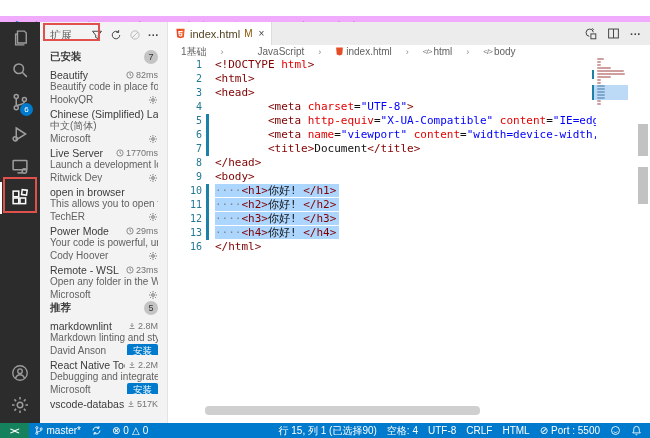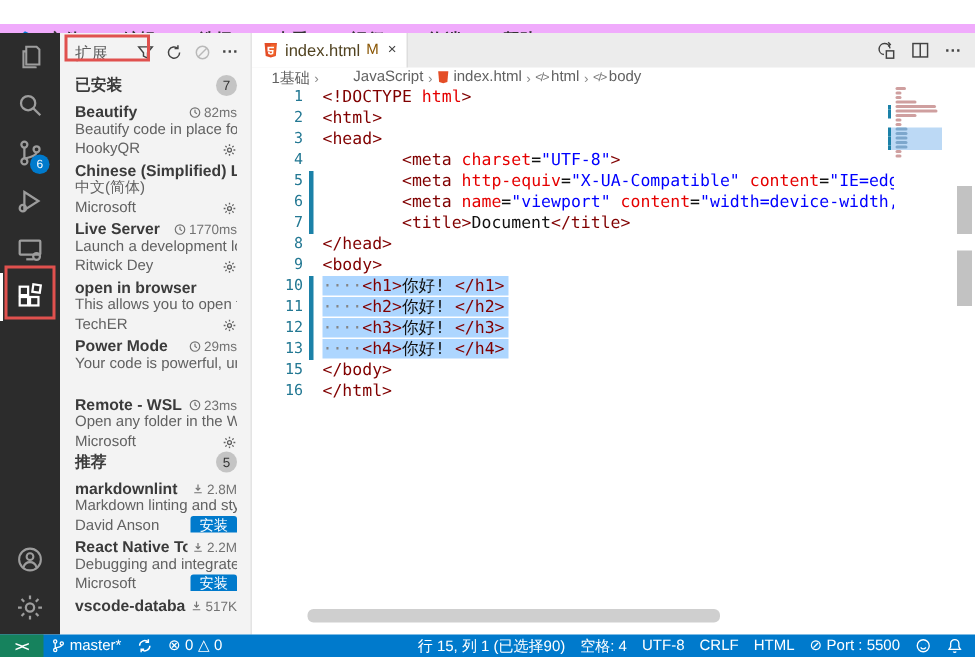--- a/index.html
+++ b/index.html
@@ -28,36 +28,36 @@
   .sb-title { font-size:11px; color:#5f5f5f; }
   .sb-actions { margin-left:auto; display:flex; align-items:center; gap:7px; color:#424242; }
   .sb-actions .faded { color:#b9b9b9; }
   .sb-search { margin:1px 8px 5px 8px; }
   .sb-search input { width:100%; height:19px; border:1px solid #007acc; background:#fff; font-size:10px; padding:0 4px; color:#333; outline:none; font-family:inherit; }
   .section-h { display:flex; align-items:center; padding:2px 9px 2px 10px; height:17px; }
   .section-label { font-size:10.5px; font-weight:bold; color:#3b3b3b; }
   .count-badge { margin-left:auto; background:#c4c4c4; border-radius:8px; min-width:14px; height:14px; font-size:9px; color:#333; display:flex; align-items:center; justify-content:center; padding:0 3px; }
   .ext { height:39px; padding:4px 9px 0 10px; font-size:10.5px; color:#616161; overflow:hidden; }
   .ext-r1 { display:flex; align-items:center; height:12px; }
-  .ext-name { font-weight:bold; color:#3b3b3b; white-space:nowrap; overflow:hidden; flex:1; font-size:10.5px; }
+  .ext-name { font-weight:normal; color:#3b3b3b; white-space:nowrap; overflow:hidden; flex:1; font-size:10.5px; }
   .ext-meta { flex-shrink:0; display:flex; align-items:center; gap:2px; font-size:9px; color:#737373; margin-left:3px; }
   .ext-desc { height:12px; line-height:12px; white-space:nowrap; overflow:hidden; font-size:10px; }
   .ext-r3 { display:flex; align-items:center; height:13px; }
   .ext-pub { flex:1; white-space:nowrap; overflow:hidden; font-size:10px; }
   .install-btn { background:#007acc; color:#fff; font-size:9.5px; height:13px; line-height:13px; padding:0 6px; border-radius:2px; cursor:pointer; }
 
   
   .editor { position:absolute; left:168px; top:22px; width:482px; height:401px; background:#fff; }
   .tabbar { height:23px; background:#ececec; display:flex; }
   .tab { display:flex; align-items:center; height:23px; background:#fff; padding:0 7px; gap:4px; border-right:1px solid #ddd; font-size:11px; }
   .tab-name { color:#514321; }
   .tab-m { color:#895503; font-size:10px; }
   .tab-x { color:#424242; font-size:10px; margin-left:2px; }
   .editor-actions { margin-left:auto; display:flex; align-items:center; gap:10px; padding-right:9px; color:#424242; }
-  .breadcrumb { height:13px; display:flex; align-items:center; gap:3px; padding-left:13px; font-size:10px; color:#616161; white-space:nowrap; }
+  .breadcrumb { height:13px; display:flex; align-items:center; gap:14px; padding-left:13px; font-size:10px; color:#616161; white-space:nowrap; }
   .bc-sep { color:#8a8a8a; font-size:9px; }
   .bc-sym { color:#777; font-size:8px; letter-spacing:-1px; }
 
   .code { position:absolute; left:0; top:36px; right:54px; bottom:0; font-family:"DejaVu Sans Mono","Liberation Mono",monospace; font-size:11px; overflow:hidden; }
   .code-line { display:flex; height:14px; line-height:14px; }
   .ln { width:34px; text-align:right; color:#237893; font-size:10px; flex-shrink:0; }
   .gut { width:13px; flex-shrink:0; position:relative; }
   .gut.mod::after { content:''; position:absolute; left:4px; top:0; bottom:0; width:3px; background:#1b81a8; }
   .lc { white-space:pre; }
   .sel-bg { background:#add6ff; padding-right:3px; }
@@ -286,20 +286,29 @@
             <span>
               <svg width="8" height="8" viewBox="0 0 16 16" fill="none" stroke="#737373" stroke-width="1.6">
                 <circle cx="8" cy="8" r="6.3"></circle>
                 <path d="M8 4.2V8l2.6 1.6"></path>
               </svg>
             </span>
             <span>29ms</span>
           </span>
         </div>
         <div class="ext-desc">Your code is powerful, unlea...</div>
+        <div class="ext-r3">
+          <span class="ext-pub">Cody Hoover</span>
+          <span>
+            <svg width="10" height="10" viewBox="0 0 16 16" fill="none" stroke="#616161" stroke-width="1.4">
+              <circle cx="8" cy="8" r="2.1"></circle>
+              <path d="M8 1.8v2M8 12.2v2M1.8 8h2M12.2 8h2M3.6 3.6l1.4 1.4M11 11l1.4 1.4M12.4 3.6 11 5M5 11l-1.4 1.4"></path>
+            </svg>
+          </span>
+        </div>
       </div>
       <div class="ext">
         <div class="ext-r1">
           <span class="ext-name">Remote - WSL</span>
           <span class="ext-meta">
             <span>
               <svg width="8" height="8" viewBox="0 0 16 16" fill="none" stroke="#737373" stroke-width="1.6">
                 <circle cx="8" cy="8" r="6.3"></circle>
                 <path d="M8 4.2V8l2.6 1.6"></path>
               </svg>
@@ -490,25 +499,20 @@
       </div>
       <div class="code-line">
         <span class="ln">12</span>
         <span class="gut mod"></span>
         <span class="lc"><span class="sel-bg"><span class="t-ws">····</span><span class="t-tag">&lt;h3&gt;</span><span class="t-pln">你好! </span><span class="t-tag">&lt;/h3&gt;</span></span></span>
       </div>
       <div class="code-line">
         <span class="ln">13</span>
         <span class="gut mod"></span>
         <span class="lc"><span class="sel-bg"><span class="t-ws">····</span><span class="t-tag">&lt;h4&gt;</span><span class="t-pln">你好! </span><span class="t-tag">&lt;/h4&gt;</span></span></span>
-      </div>
-      <div class="code-line">
-        <span class="ln">15</span>
-        <span class="gut"></span>
-        <span class="lc"><span class="t-tag">&lt;/body&gt;</span></span>
       </div>
       <div class="code-line">
         <span class="ln">16</span>
         <span class="gut"></span>
         <span class="lc"><span class="t-tag">&lt;/html&gt;</span></span>
       </div>
     </div>
   <div class="minimap" id="minimap">
       <div class="mm-sel" style="top: 27px; height: 15px;"></div>
       <div class="mm-bar" style="top: 0px; left: 1px; width: 6.75px; background: rgb(207, 159, 159);"></div>

